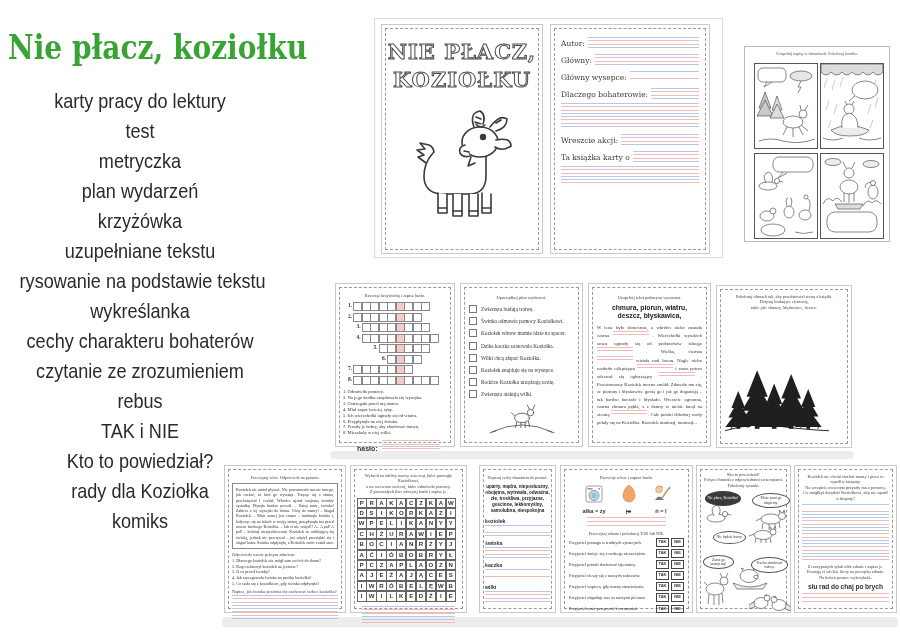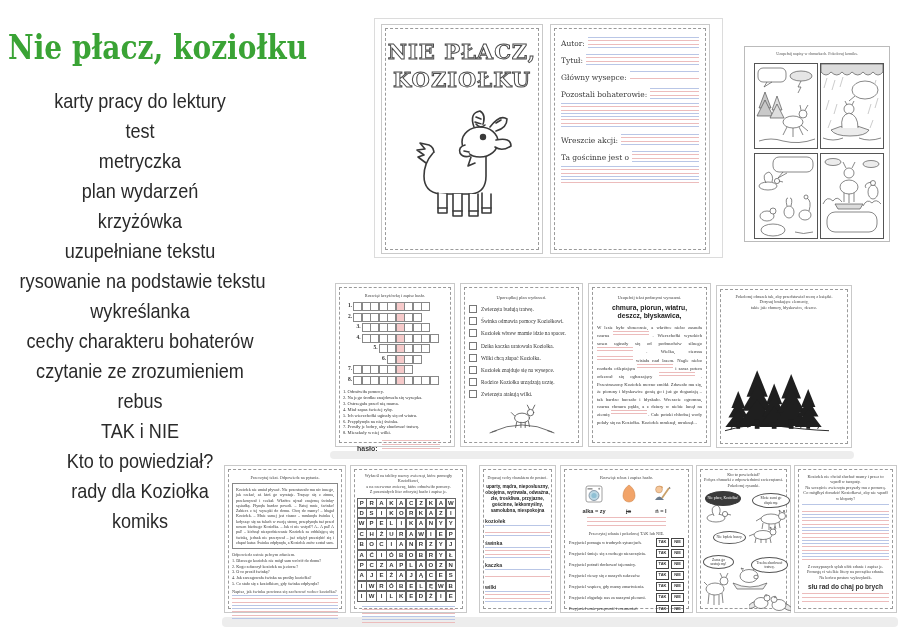--- a/index.html
+++ b/index.html
@@ -147,38 +147,38 @@
   </div>
 
   <div class="page" style="left:550px;top:24px;width:160px;height:230px;">
     <div class="dashed"></div>
     <div class="pad" style="inset:12px 10px;" id="metr-body">
         <div class="mrow">
           <span class="mlabel">Autor:</span>
           <span class="mline ruled"></span>
         </div>
         <div class="mrow">
-          <span class="mlabel">Tytuł:</span>
+          <span class="mlabel">Główny:</span>
           <span class="mline ruled"></span>
         </div>
         <div class="mrow">
           <span class="mlabel">Główny wysepce:</span>
           <span class="mline ruled"></span>
         </div>
         <div class="mrow">
-          <span class="mlabel">Pozostali bohaterowie:</span>
+          <span class="mlabel">Dlaczego bohaterowie:</span>
           <span class="mline ruled"></span>
         </div>
         <div class="mblock ruled" style="height: 26px;"></div>
         <div class="mrow">
           <span class="mlabel">Wreszcie akcji:</span>
           <span class="mline ruled"></span>
         </div>
         <div class="mrow">
-          <span class="mlabel">Ta gościnne jest o</span>
+          <span class="mlabel">Ta książka karty o</span>
           <span class="mline ruled"></span>
         </div>
         <div class="mblock ruled" style="height: 19.5px;"></div>
       </div>
   </div>
 
   <div class="page" style="left:744px;top:46px;width:146px;height:196px;border-color:#bbb;">
     <div style="position:absolute;top:4px;left:0;right:0;font-size:4px;text-align:center;color:#555;">Uzupełnij napisy w chmurkach. Pokoloruj komiks.</div>
     <div class="panels">
       <svg class="panel" viewBox="0 0 62 84">

